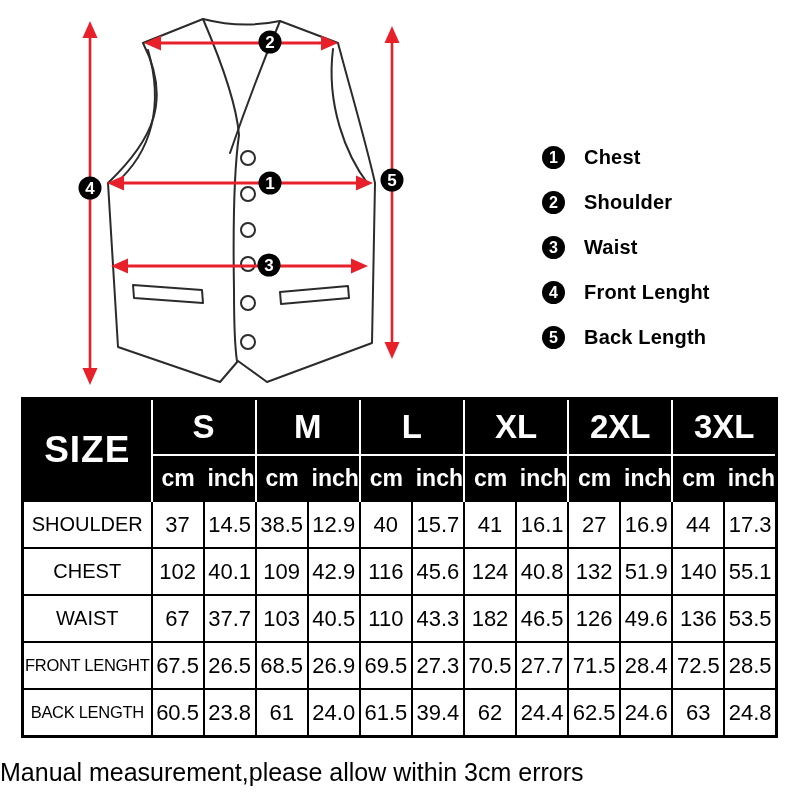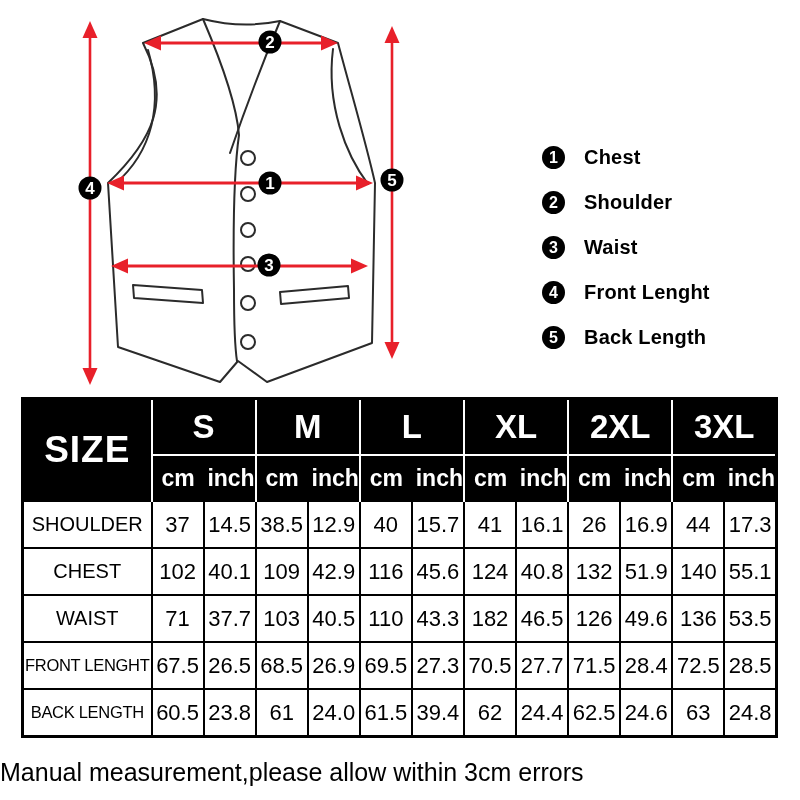--- a/index.html
+++ b/index.html
@@ -180,21 +180,21 @@
       <tr>
         <td class="rl">SHOULDER</td>
         <td class="v">37</td>
         <td class="v">14.5</td>
         <td class="v">38.5</td>
         <td class="v">12.9</td>
         <td class="v">40</td>
         <td class="v">15.7</td>
         <td class="v">41</td>
         <td class="v">16.1</td>
-        <td class="v">26</td>
+        <td class="v">27</td>
         <td class="v">16.9</td>
         <td class="v">44</td>
         <td class="v">17.3</td>
       </tr>
       <tr>
         <td class="rl">CHEST</td>
         <td class="v">102</td>
         <td class="v">40.1</td>
         <td class="v">109</td>
         <td class="v">42.9</td>
@@ -202,21 +202,21 @@
         <td class="v">45.6</td>
         <td class="v">124</td>
         <td class="v">40.8</td>
         <td class="v">132</td>
         <td class="v">51.9</td>
         <td class="v">140</td>
         <td class="v">55.1</td>
       </tr>
       <tr>
         <td class="rl">WAIST</td>
-        <td class="v">71</td>
+        <td class="v">67</td>
         <td class="v">37.7</td>
         <td class="v">103</td>
         <td class="v">40.5</td>
         <td class="v">110</td>
         <td class="v">43.3</td>
         <td class="v">182</td>
         <td class="v">46.5</td>
         <td class="v">126</td>
         <td class="v">49.6</td>
         <td class="v">136</td>

